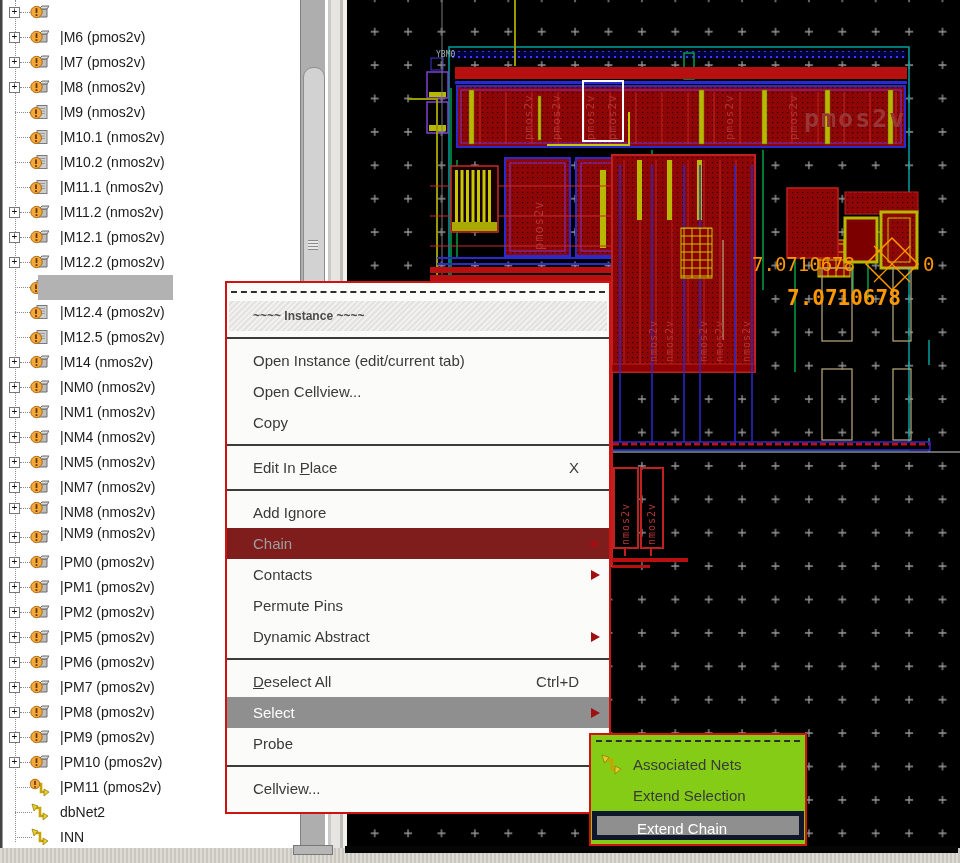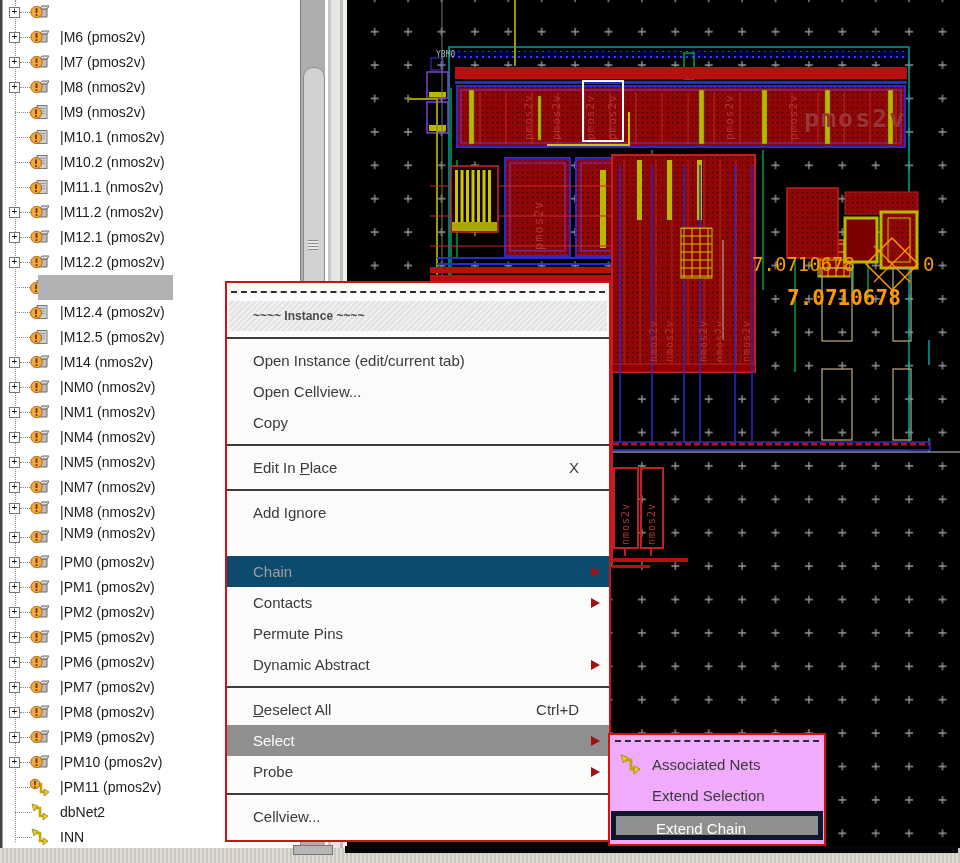--- a/index.html
+++ b/index.html
@@ -54,23 +54,23 @@
   .menu-header{height:30px;line-height:30px;margin:0 2px;background:#e3e2e0;color:#4c4c4c;
       font-weight:bold;font-size:12px;padding-left:24px;
       background-image:repeating-linear-gradient(135deg,rgba(255,255,255,.5) 0 2px,rgba(0,0,0,0) 2px 4px);}
   .msep{border-top:2px solid #3c3c3c;margin:6px 0;}
   .menu-item{position:relative;height:31px;line-height:31px;font-size:15px;color:#3a3a3a;padding-left:26px;}
   .menu-item u{text-decoration:underline;}
   .menu-item .shortcut{position:absolute;right:30px;color:#3a3a3a;}
   .menu-item .arrow{position:absolute;right:9px;top:50%;margin-top:-5px;width:0;height:0;
       border-left:9px solid #a01010;border-top:5px solid transparent;border-bottom:5px solid transparent;}
   .menu-item.hl{background:#8f8f8f;color:#ffffff;}
-  .menu-item.disabled{color:#9e9e9e;background:#0c4a6e;margin-top:28px;}
+  .menu-item.disabled{color:#9e9e9e;background:#7f1d1d;}
   
-  .submenu{position:absolute;left:608px;top:733px;width:218px;box-sizing:border-box;background:#f0abfc;
+  .submenu{position:absolute;left:589px;top:733px;width:218px;box-sizing:border-box;background:#84cc16;
       border:2px solid #cf1212;z-index:11;padding:2px 0 2px 0;}
   .submenu .tear{margin:3px 5px 7px 5px;}
   .sub-item{position:relative;height:31px;line-height:31px;font-size:15px;color:#3a3a3a;padding-left:42px;}
   .sub-item .sicon{position:absolute;left:9px;top:5px;width:22px;height:22px;}
   .sub-item.hl{background:#8f8f8f;color:#fff;}
   .sub-item.boxed{border:5px solid #0f172a;margin:0 1px 2px 1px;height:29px;line-height:25px;
       box-sizing:border-box;padding-left:40px;}
   svg{display:block;}
 </style>
 </head>

